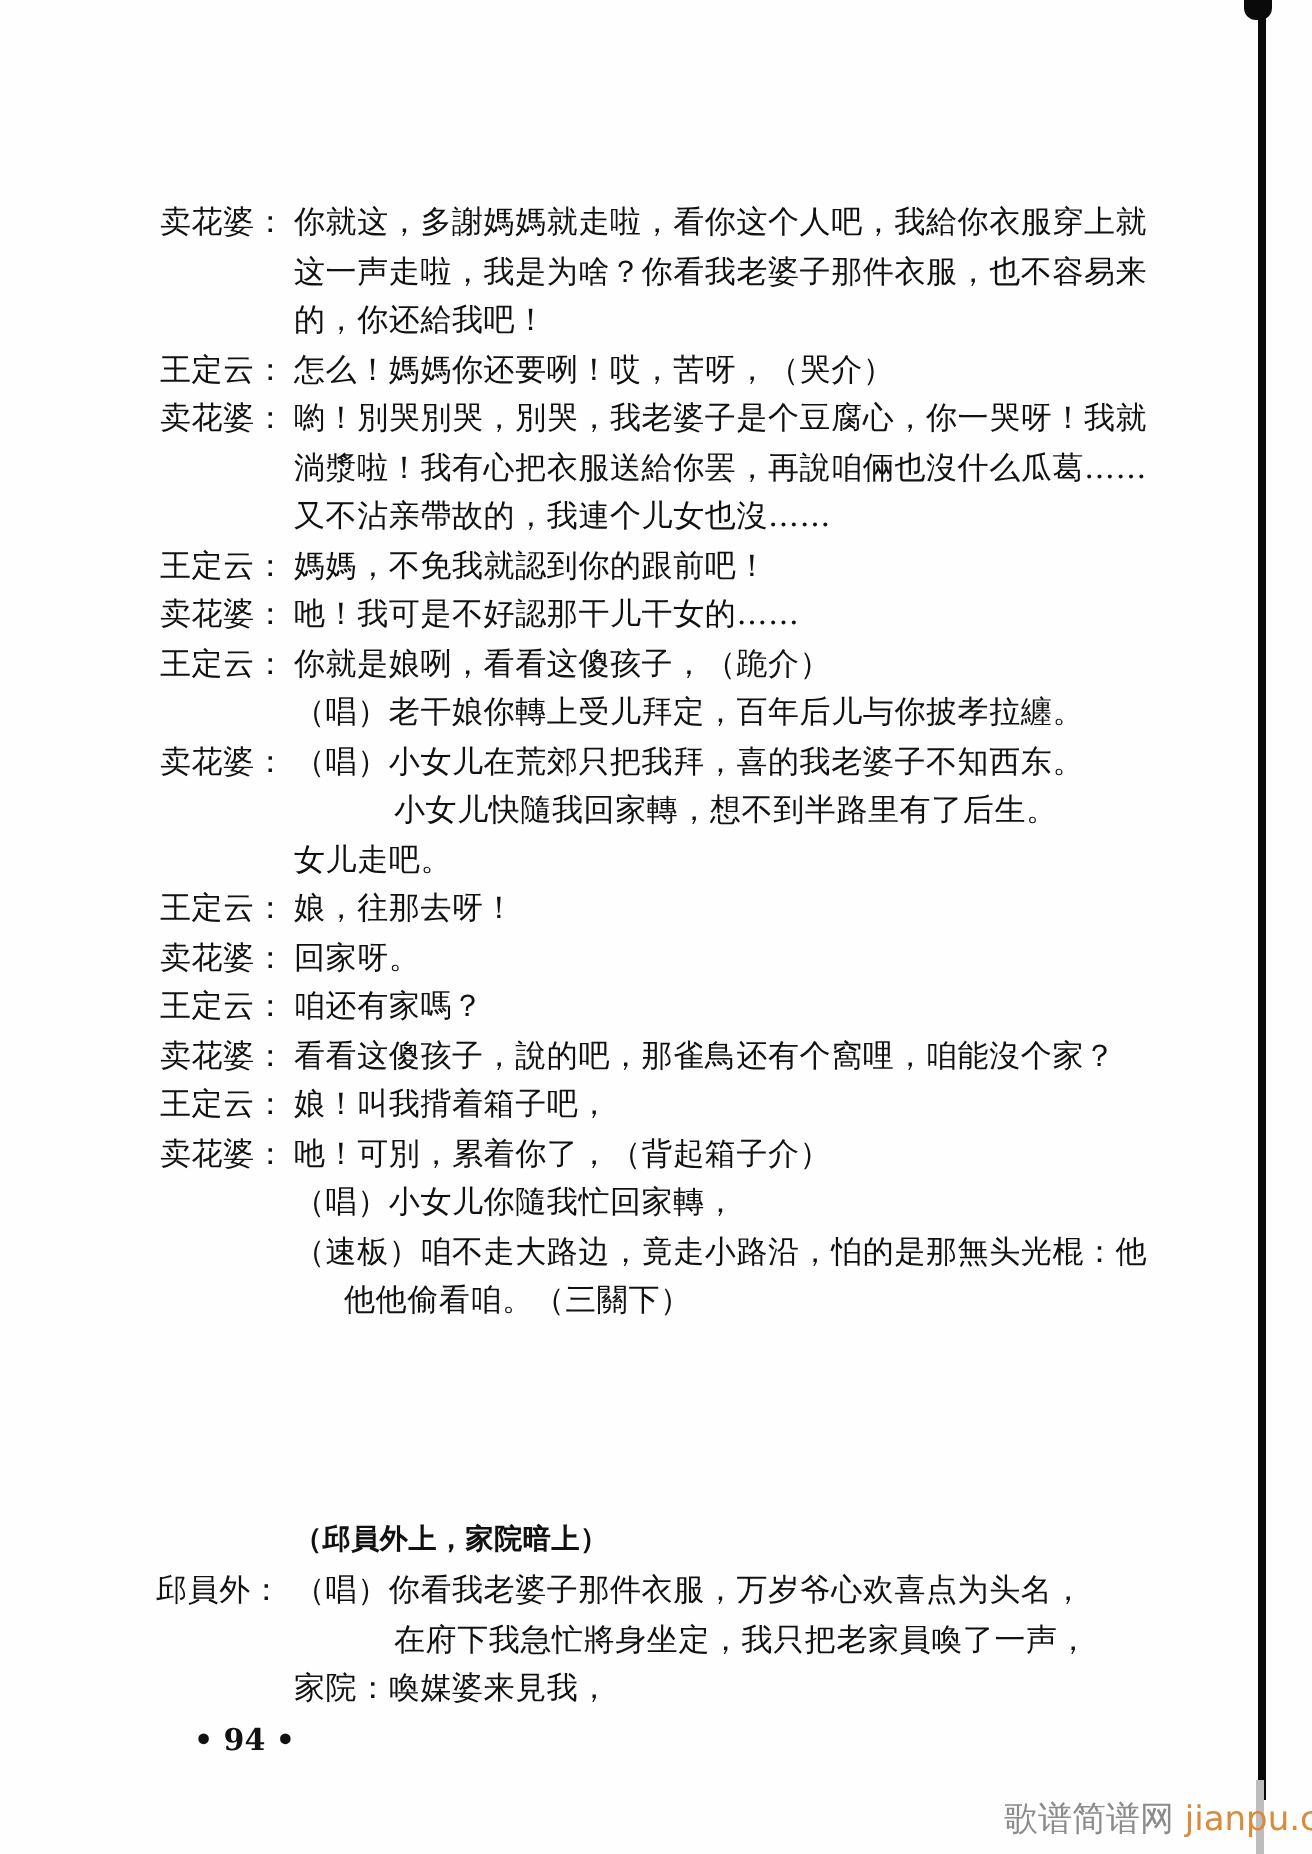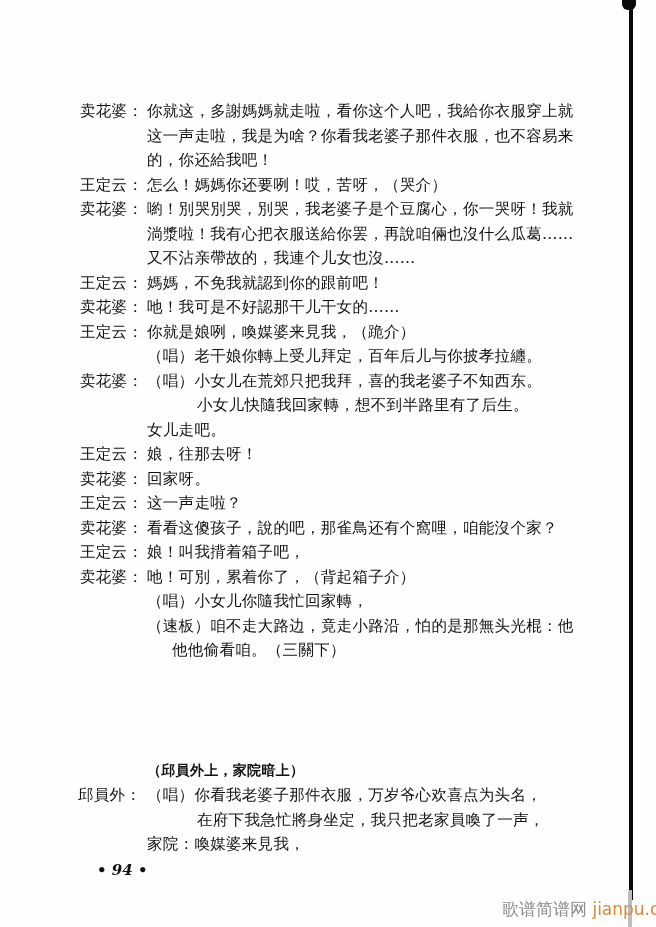--- a/index.html
+++ b/index.html
@@ -72,21 +72,20 @@
       font-weight: bold;
       letter-spacing: 16px;
       text-indent: 40px;
     }
     .page-number {
       position: absolute;
       left: 97px;
       top: 861px;
       font-size: 15px;
       font-weight: bold;
-      font-style: italic;
     }
     .watermark {
       position: absolute;
       left: 502px;
       top: 898px;
       font-family: "DejaVu Sans", sans-serif;
       font-size: 17px;
       color: #8c8c8c;
       white-space: nowrap;
     }
@@ -121,39 +120,39 @@
 
     <div class="line cont" style="top:248px">又不沾亲帶故的，我連个儿女也沒……</div>
 
     <div class="line speaker" style="top:273px">王定云：</div>
     <div class="line cont" style="top:273px">媽媽，不免我就認到你的跟前吧！</div>
 
     <div class="line speaker" style="top:297px">卖花婆：</div>
     <div class="line cont" style="top:297px">吔！我可是不好認那干儿干女的……</div>
 
     <div class="line speaker" style="top:322px">王定云：</div>
-    <div class="line cont" style="top:322px">你就是娘咧，喚媒婆来見我，（跪介）</div>
+    <div class="line cont" style="top:322px">你就是娘咧，看看这傻孩子，（跪介）</div>
 
     <div class="line cont" style="top:346px">（唱）老干娘你轉上受儿拜定，百年后儿与你披孝拉纏。</div>
 
     <div class="line speaker" style="top:371px">卖花婆：</div>
     <div class="line cont" style="top:371px">（唱）小女儿在荒郊只把我拜，喜的我老婆子不知西东。</div>
 
     <div class="line cont2" style="top:395px">小女儿快隨我回家轉，想不到半路里有了后生。</div>
 
     <div class="line cont" style="top:420px">女儿走吧。</div>
 
     <div class="line speaker" style="top:444px">王定云：</div>
     <div class="line cont" style="top:444px">娘，往那去呀！</div>
 
     <div class="line speaker" style="top:469px">卖花婆：</div>
     <div class="line cont" style="top:469px">回家呀。</div>
 
     <div class="line speaker" style="top:493px">王定云：</div>
-    <div class="line cont" style="top:493px">这一声走啦？</div>
+    <div class="line cont" style="top:493px">咱还有家嗎？</div>
 
     <div class="line speaker" style="top:518px">卖花婆：</div>
     <div class="line cont" style="top:518px">看看这傻孩子，說的吧，那雀鳥还有个窩哩，咱能沒个家？</div>
 
     <div class="line speaker" style="top:542px">王定云：</div>
     <div class="line cont" style="top:542px">娘！叫我揹着箱子吧，</div>
 
     <div class="line speaker" style="top:567px">卖花婆：</div>
     <div class="line cont" style="top:567px">吔！可別，累着你了，（背起箱子介）</div>
 

